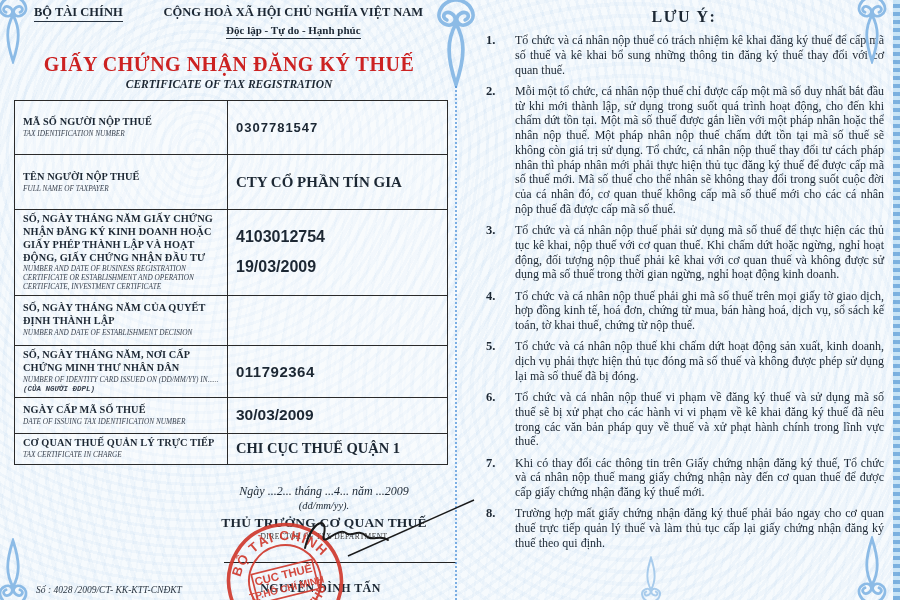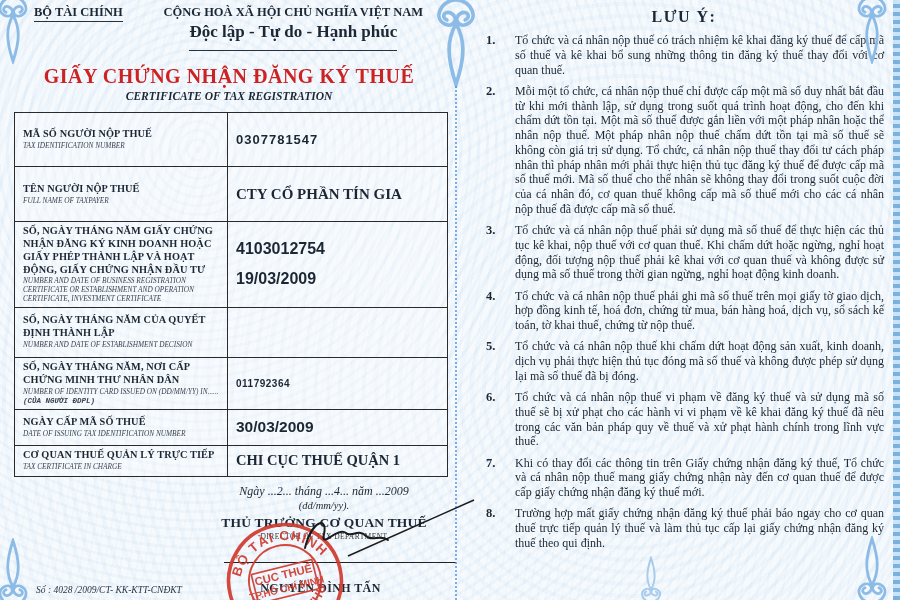--- a/index.html
+++ b/index.html
@@ -10,22 +10,22 @@
       repeating-radial-gradient(circle at 22% 25%, rgba(125,175,225,.07) 0 3px, transparent 3px 9px),
       repeating-radial-gradient(circle at 70% 65%, rgba(125,175,225,.06) 0 4px, transparent 4px 12px),
       repeating-linear-gradient(100deg, rgba(140,185,230,.05) 0 2px, transparent 2px 8px);}
   
   .left-pane{position:absolute;left:0;top:0;width:458px;height:600px;}
   .hdr{display:flex;padding-top:5px;}
   .ministry{margin-left:34px;font-weight:bold;font-size:12.5px;white-space:nowrap;}
   .ministry span{border-bottom:1.2px solid #26323f;padding-bottom:2px;}
   .motto{flex:1;text-align:center;padding-left:6px;}
   .motto-1{font-weight:bold;font-size:12.5px;}
-  .motto-2{font-weight:bold;font-size:17px;margin-top:2px;display:inline-block;
-           border-bottom:1.2px solid #26323f;padding-bottom:8px;}
+  .motto-2{font-weight:bold;font-size:11px;margin-top:2px;display:inline-block;
+           border-bottom:1.2px solid #26323f;padding-bottom:2px;}
   .form-box{position:absolute;right:8px;top:28px;border:1.2px solid #333;background:rgba(255,255,255,.75);
             padding:2px 6px;font-weight:bold;font-size:10.5px;line-height:1.15;}
   .cert-title{margin-top:14px;text-align:center;color:#cc2222;font-weight:bold;
               font-size:20px;letter-spacing:.5px;}
   .cert-subtitle{text-align:center;font-weight:bold;font-style:italic;font-size:11.5px;margin-top:2px;}
   
   table.fields{border-collapse:collapse;margin:10px 0 0 14px;width:434px;table-layout:fixed;
                background:rgba(255,255,255,.25);}
   table.fields td{border:1px solid #2a2a2a;vertical-align:middle;padding:3px 6px 3px 8px;}
   table.fields{border:1.5px solid #2a2a2a;}
@@ -33,21 +33,21 @@
   .vi{font-weight:bold;font-size:10.3px;line-height:1.25;letter-spacing:.1px;}
   .en{font-style:italic;font-size:7.3px;color:#3a4350;margin-top:1px;line-height:1.2;}
   .cellnote{font-style:italic;font-weight:bold;font-size:7.5px;text-align:left;color:#3a4350;font-family:Liberation Mono, monospace;}
   .val,.val2{font-weight:bold;}
   tr.r1{height:54px;} tr.r2{height:55px;} tr.r3{height:72px;} tr.r4{height:50px;}
   tr.r5{height:52px;} tr.r6{height:36px;} tr.r7{height:31px;padding-left:20px;}
   tr.r1 .val{font-family:"Liberation Sans",sans-serif;font-size:13px;letter-spacing:1px;}
   tr.r2 .val{font-size:15px;}
   tr.r3 .val,tr.r3 .val2{font-family:"Liberation Sans",sans-serif;font-size:16px;}
   tr.r3 .val2{margin-top:12px;}
-  tr.r5 .val{font-family:"Liberation Sans",sans-serif;font-size:10px;letter-spacing:.5px;}
+  tr.r5 .val{font-family:"Liberation Sans",sans-serif;font-size:15px;letter-spacing:.5px;}
   tr.r6 .val{font-family:"Liberation Sans",sans-serif;font-size:15.5px;}
   tr.r7 .val{font-size:14.5px;}
   
   .date-block{position:absolute;left:195px;top:484px;width:258px;text-align:center;}
   .dateline{font-style:italic;font-size:12px;}
   .ddmm{font-style:italic;font-size:10.5px;margin-top:1px;}
   .signer-vi{font-weight:bold;font-size:13.5px;margin-top:4px;letter-spacing:.2px;}
   .signer-en{font-size:7.5px;letter-spacing:.4px;margin-top:1px;color:#333;}
   .sig-underline{position:absolute;left:224px;top:562px;width:232px;border-top:1.5px solid #222;}
   .signer-name{position:absolute;left:233px;top:581px;width:175px;text-align:center;

